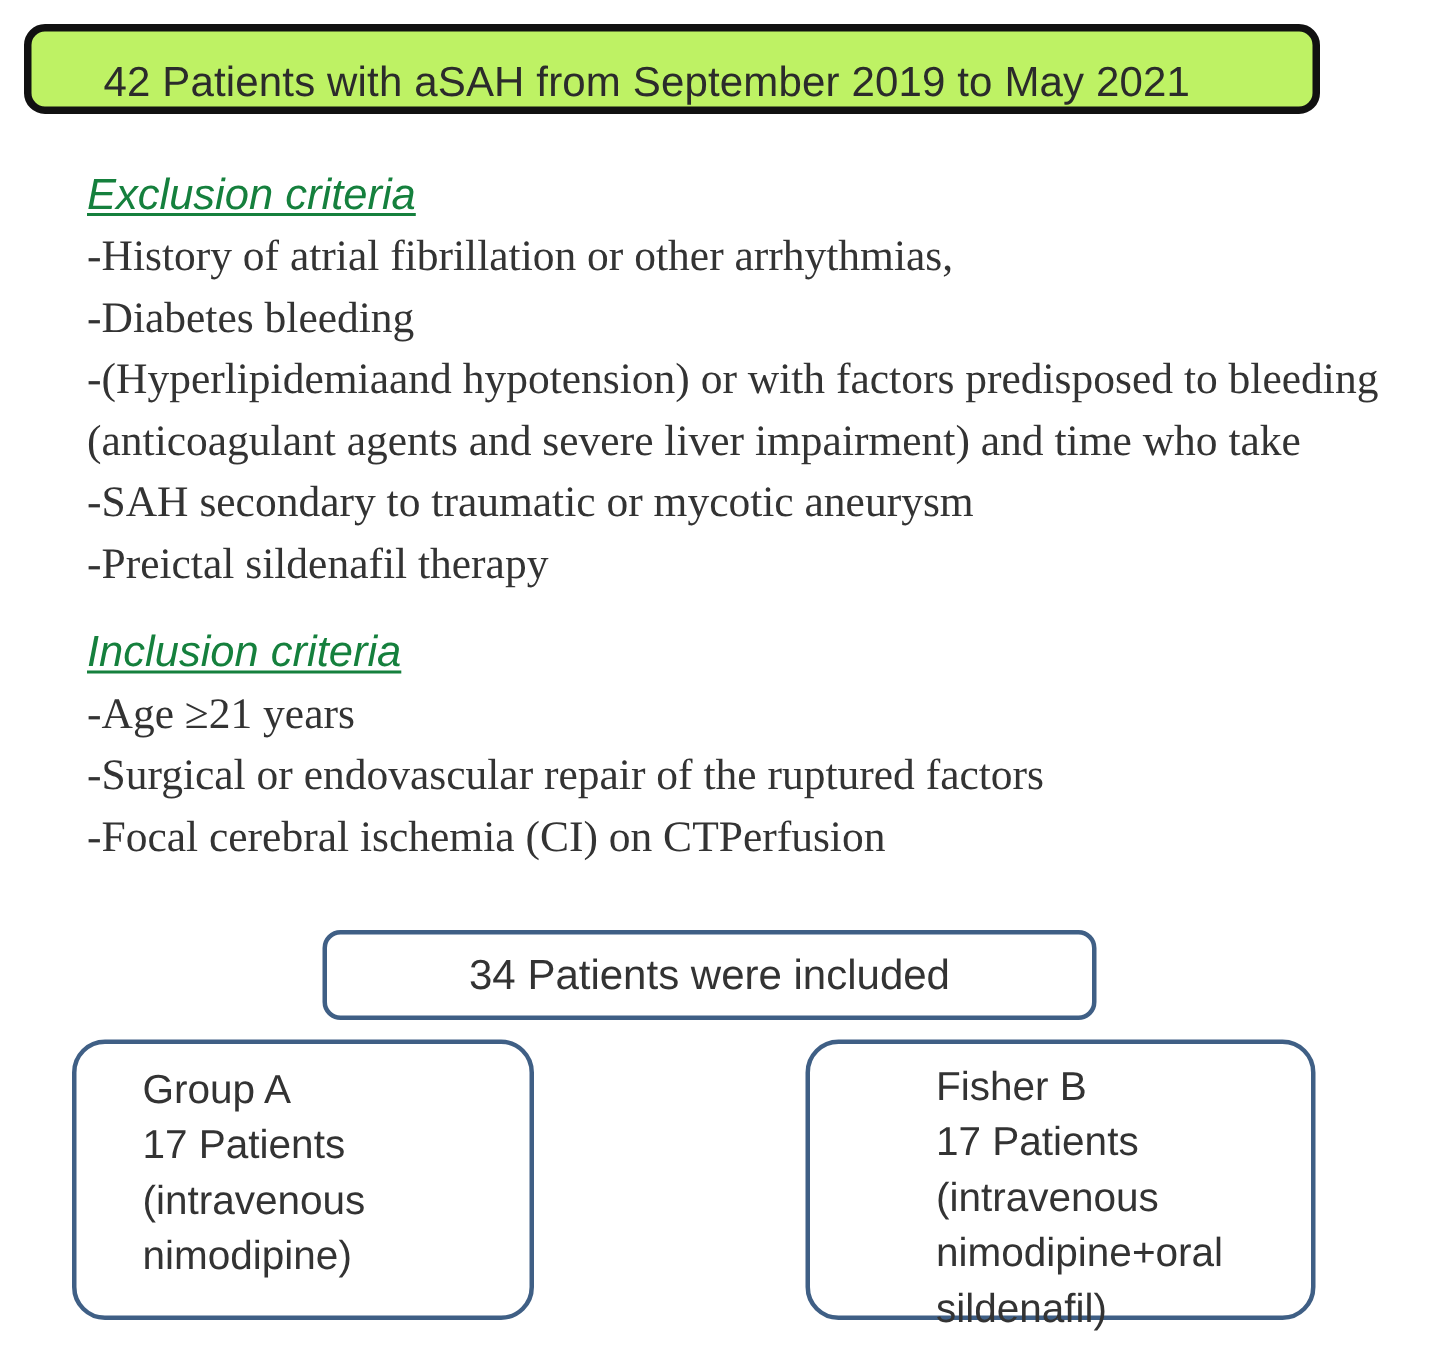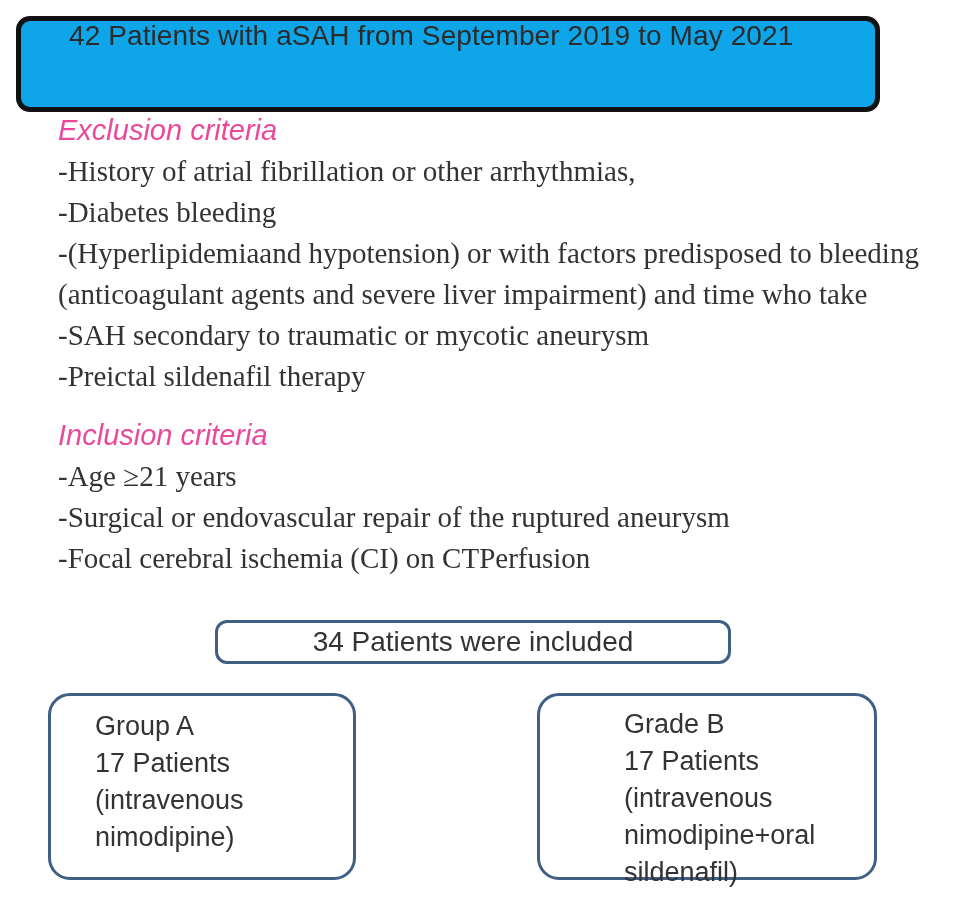--- a/index.html
+++ b/index.html
@@ -15,49 +15,50 @@
     color: #333333;
     overflow: hidden;
   }
 
   
   #top-box {
     position: absolute;
     left: 16px;
     top: 16px;
     width: 864px;
-    height: 96px;
+    height: 60px;
     box-sizing: border-box;
     border: 5px solid #111111;
     border-radius: 14px;
-    background: #0ea5e9;
+    background: #bef264;
     display: flex;
-    align-items: flex-start;
+    align-items: flex-end;
   }
   #top-box .box-text {
     font-size: 28px;
     line-height: 1.1;
     color: #2b2b2b;
     padding-left: 48px;
     letter-spacing: 0.1px;
   }
 
   
   #criteria {
     position: absolute;
     left: 58px;
     top: 110px;
     width: 905px;
   }
   .crit-heading {
     font-size: 29px;
     font-style: italic;
+    text-decoration: underline;
     text-underline-offset: 3px;
     line-height: 41px;
-    color: #ec4899;
+    color: #15803d;
     white-space: nowrap;
   }
   .crit-line {
     font-size: 29px;
     line-height: 41px;
     color: #333333;
     white-space: nowrap;
     font-family: Liberation Serif, serif;
   }
   .crit-gap {
@@ -70,21 +71,21 @@
     box-sizing: border-box;
     background: #ffffff;
     border: 3px solid #3f5f85;
     border-radius: 16px;
   }
 
   #included-box {
     left: 215px;
     top: 620px;
     width: 516px;
-    height: 44px;
+    height: 60px;
     display: flex;
     align-items: center;
     justify-content: center;
     border-radius: 12px;
   }
   #included-box .box-text {
     font-size: 28px;
     color: #333333;
   }
 
@@ -134,39 +135,39 @@
   <div class="crit-line">-Diabetes bleeding</div>
   <div class="crit-line">-(Hyperlipidemiaand hypotension) or with factors predisposed to bleeding</div>
   <div class="crit-line">(anticoagulant agents and severe liver impairment) and time who take</div>
   <div class="crit-line">-SAH secondary to traumatic or mycotic aneurysm</div>
   <div class="crit-line">-Preictal sildenafil therapy</div>
 
   <div class="crit-gap"></div>
 
   <div class="crit-heading">Inclusion criteria</div>
   <div class="crit-line">-Age ≥21 years</div>
-  <div class="crit-line">-Surgical or endovascular repair of the ruptured aneurysm</div>
+  <div class="crit-line">-Surgical or endovascular repair of the ruptured factors</div>
   <div class="crit-line">-Focal cerebral ischemia (CI) on CTPerfusion</div>
 
 </div>
 
 <div id="included-box" class="blue-box">
   <div class="box-text">34 Patients were included</div>
 </div>
 
 <div id="group-a-box" class="blue-box">
   <div class="group-lines">
     <div class="group-line">Group A</div>
     <div class="group-line">17 Patients</div>
     <div class="group-line">(intravenous</div>
     <div class="group-line">nimodipine)</div>
   </div>
 </div>
 
 <div id="group-b-box" class="blue-box">
   <div class="group-lines">
-    <div class="group-line">Grade B</div>
+    <div class="group-line">Fisher B</div>
     <div class="group-line">17 Patients</div>
     <div class="group-line">(intravenous</div>
     <div class="group-line">nimodipine+oral</div>
     <div class="group-line">sildenafil)</div>
   </div>
 </div>
 
 </body></html>

